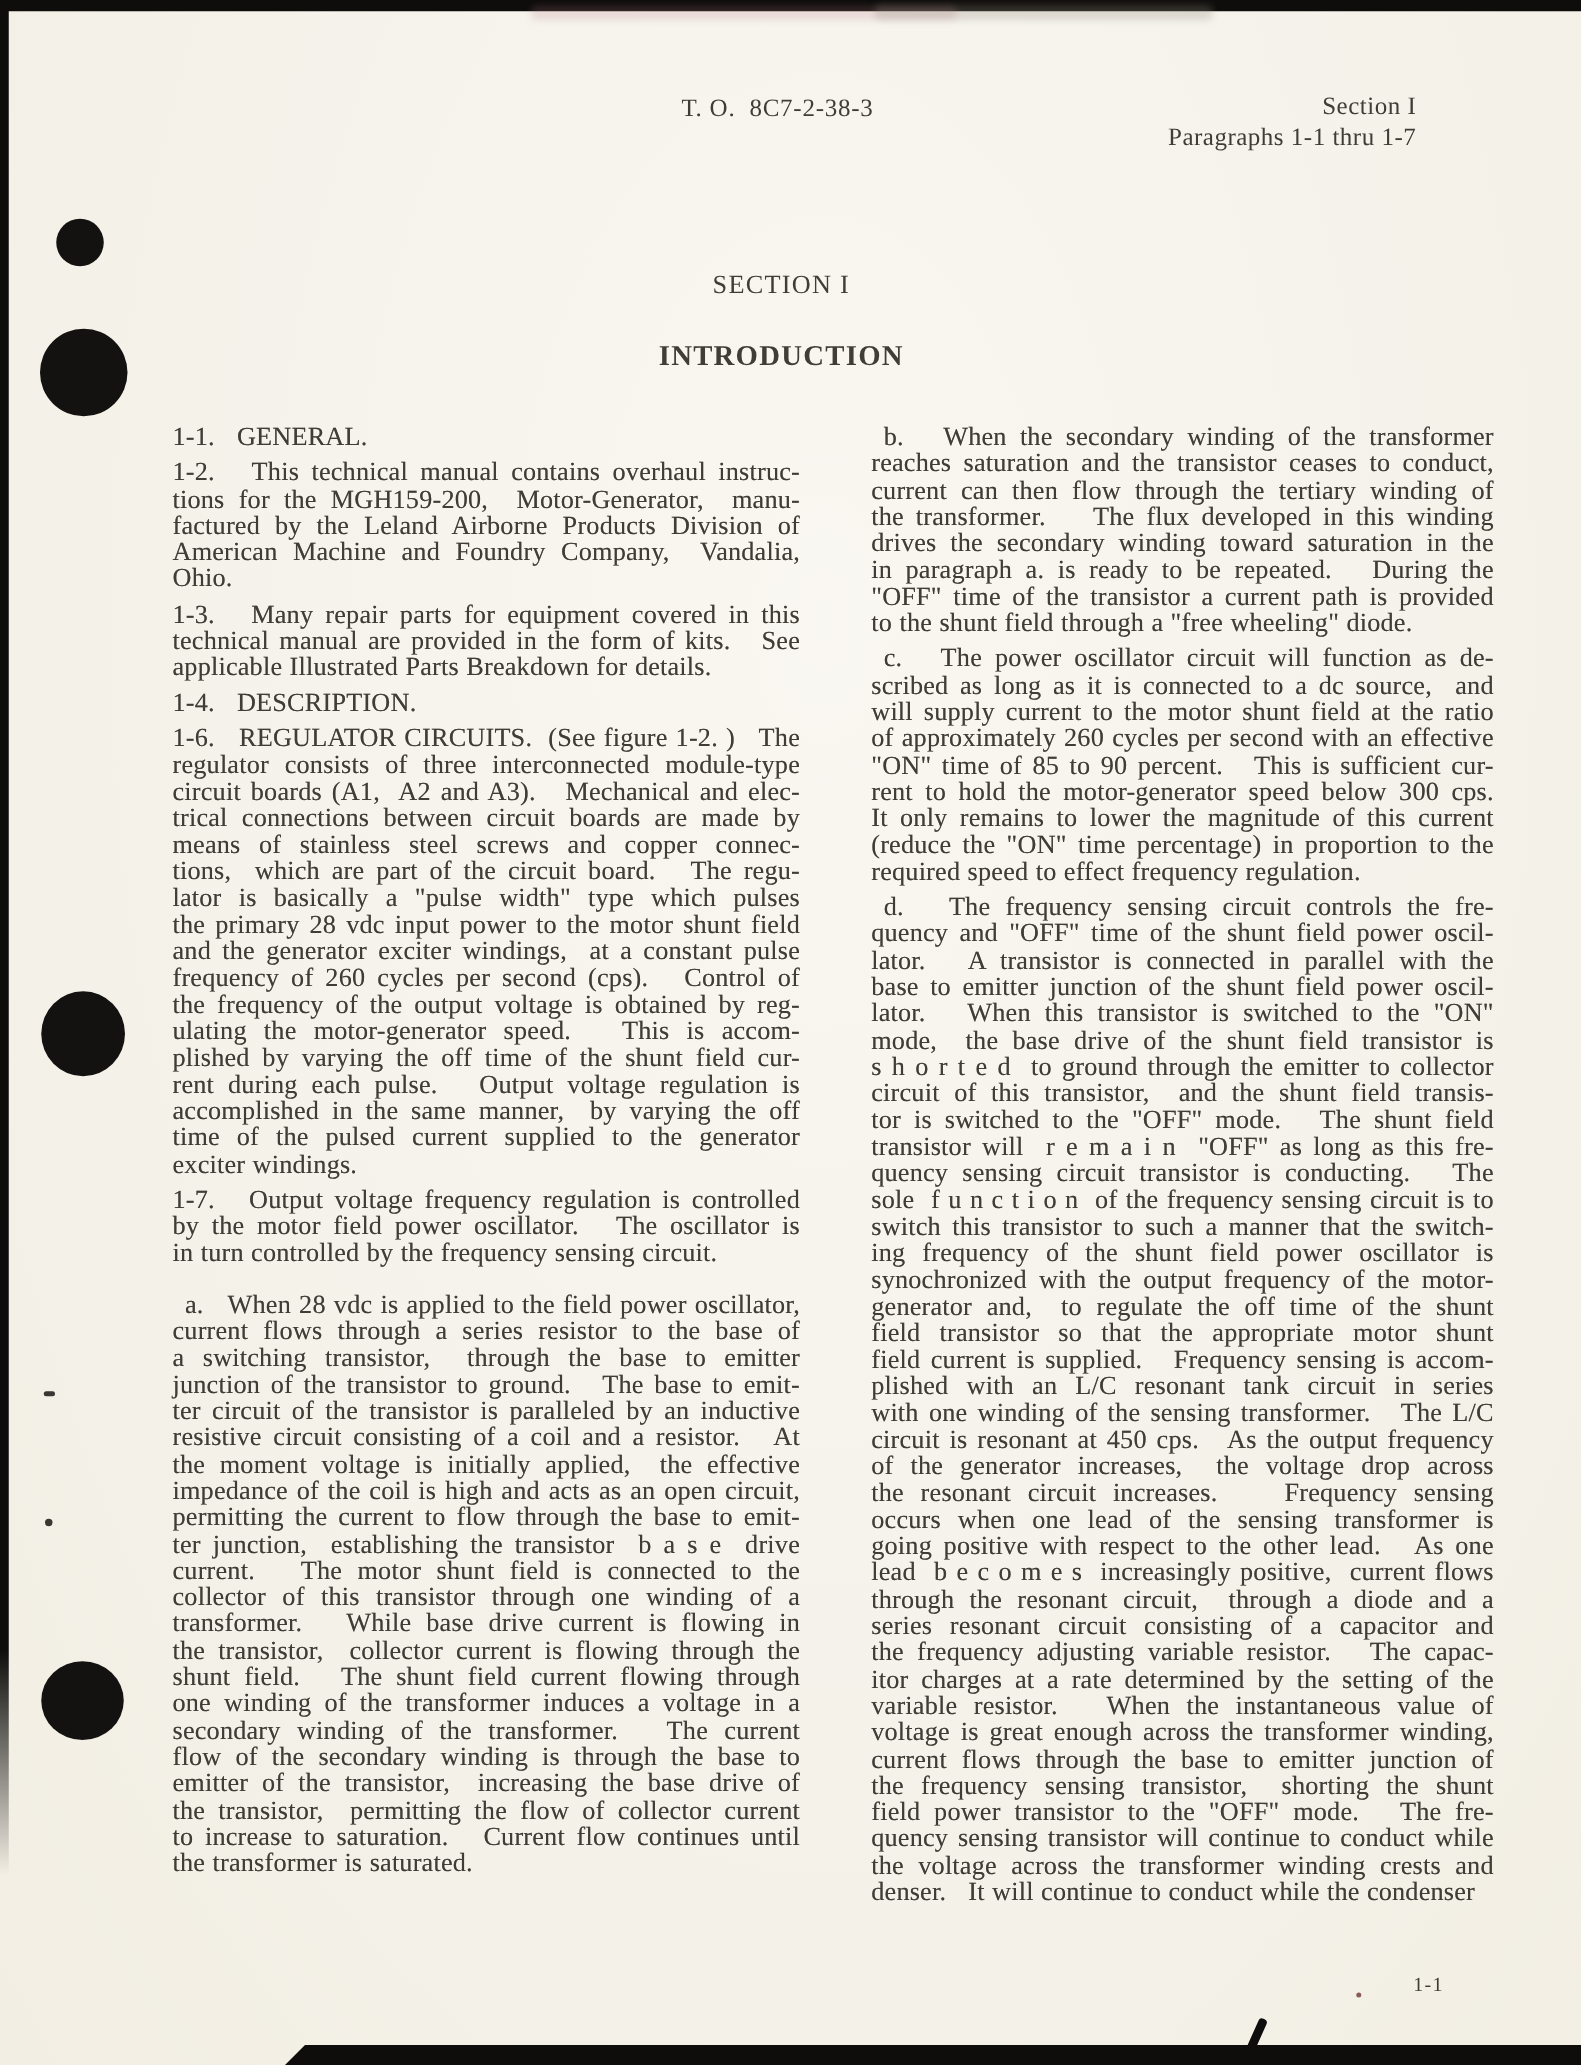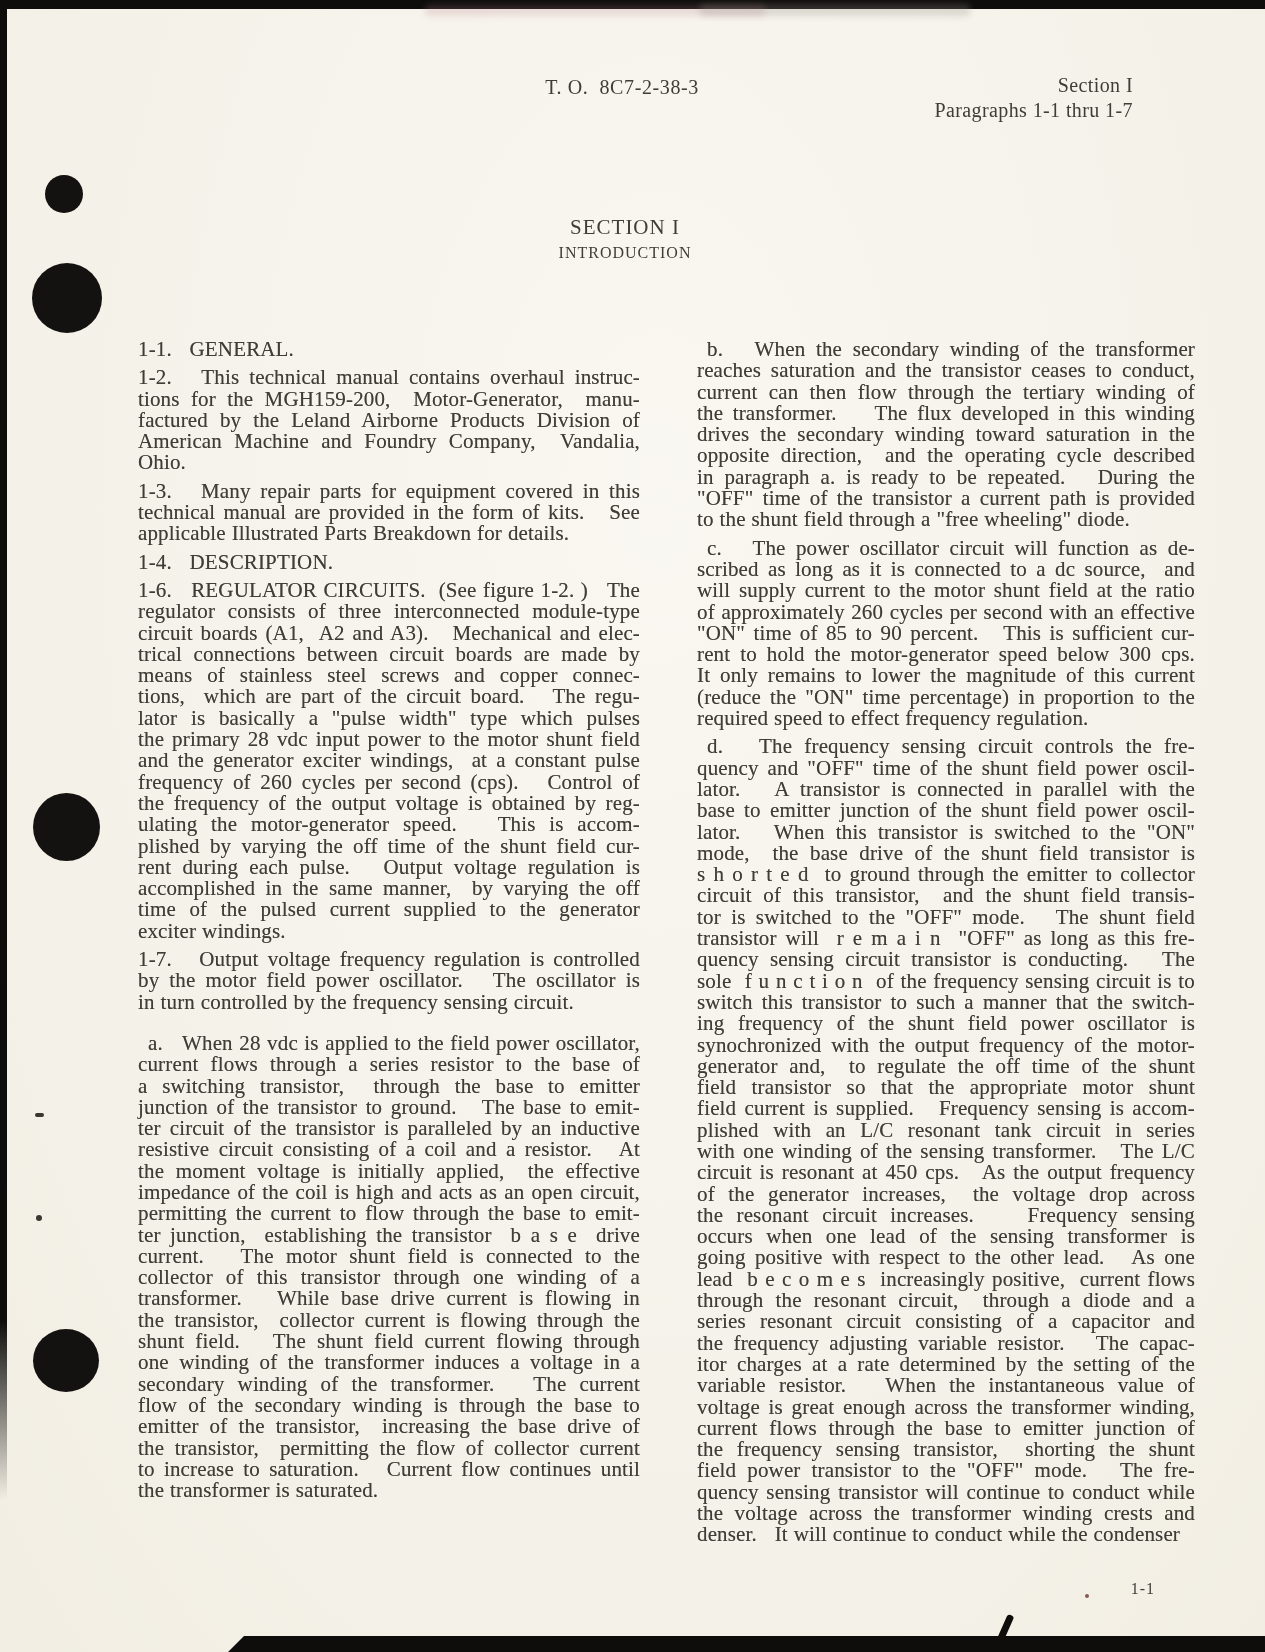--- a/index.html
+++ b/index.html
@@ -35,22 +35,22 @@
   .speck-2 { position:absolute; left:36px; top:1215px; width:6px; height:6px; background:#3a3631; border-radius:50%; }
   .speck-3 { position:absolute; left:1085px; top:1594px; width:4px; height:4px; background:#8a5a55; border-radius:50%; }
   
   .doc-number { position:absolute; top:76px; left:622px; transform:translateX(-50%);
     font-size:20px; letter-spacing:0.6px; white-space:pre; }
   .header-right { position:absolute; top:73px; right:132px; text-align:right;
     font-size:20px; line-height:25px; letter-spacing:0.4px; }
   
   .section-title { position:absolute; top:215px; left:625px; transform:translateX(-50%);
     font-size:21px; letter-spacing:1px; white-space:pre; }
-  .section-subtitle { position:absolute; top:244px; left:625px; transform:translateX(-50%);
-    font-size:16px; letter-spacing:1px; white-space:pre; }
+  .section-subtitle { position:absolute; top:272px; left:625px; transform:translateX(-50%);
+    font-size:23px; letter-spacing:1px; white-space:pre;font-weight:bold; }
   
   .columns { position:absolute; top:339px; left:138px; width:1057px; display:flex; }
   .col { font-size:21px; line-height:21.3px; letter-spacing:0.15px; word-spacing:0.5px; }
   .col-left  { width:502px; margin-right:57px; }
   .col-right { width:498px; }
   .para { margin:0 0 7px 0; }
   .col-left .para.letter { margin-top:20px; }
   .jline { text-align:justify; text-align-last:justify; white-space:pre-wrap;
     text-shadow:0 0 0.5px rgba(62,58,50,0.55); }
   .jline.ln-last { text-align-last:left; }
@@ -157,21 +157,20 @@
           <div class="jline ln-last">the transformer is saturated.</div>
         </div>
       </div>
     <div class="col col-right">
         <div class="para body letter">
           <div class="jline">b.   When the secondary winding of the transformer</div>
           <div class="jline">reaches saturation and the transistor ceases to conduct,</div>
           <div class="jline">current can then flow through the tertiary winding of</div>
           <div class="jline">the transformer.    The flux developed in this winding</div>
           <div class="jline">drives the secondary winding toward saturation in the</div>
-          <div class="jline">opposite direction,  and the operating cycle described</div>
           <div class="jline">in paragraph a. is ready to be repeated.   During the</div>
           <div class="jline">"OFF" time of the transistor a current path is provided</div>
           <div class="jline ln-last">to the shunt field through a "free wheeling" diode.</div>
         </div>
         <div class="para body letter">
           <div class="jline">c.   The power oscillator circuit will function as de-</div>
           <div class="jline">scribed as long as it is connected to a dc source,  and</div>
           <div class="jline">will supply current to the motor shunt field at the ratio</div>
           <div class="jline">of approximately 260 cycles per second with an effective</div>
           <div class="jline">"ON" time of 85 to 90 percent.   This is sufficient cur-</div>

